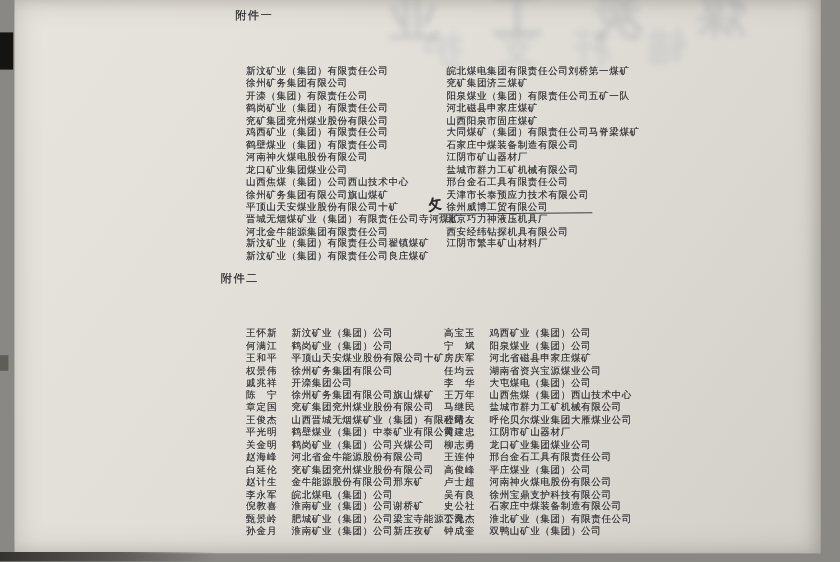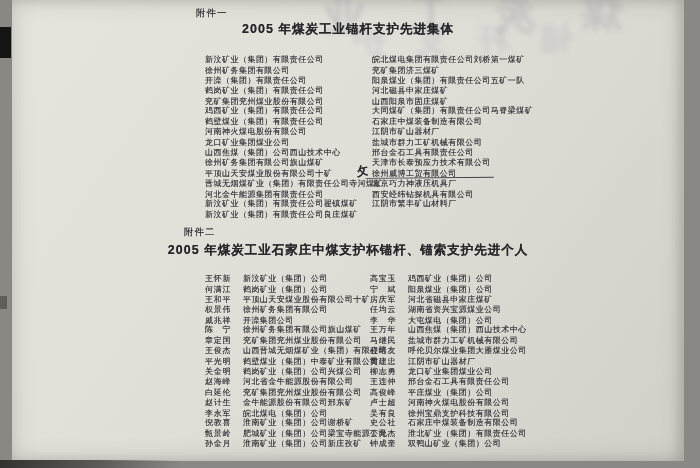--- a/index.html
+++ b/index.html
@@ -121,21 +121,20 @@
 <body>
 
 <div class="stage">
 
   <div class="paper">
 
     <div class="ghost ghost1">煤 炭 工 业</div>
     <div class="ghost ghost2">锚 杆 支 护</div>
 
     <div class="att-label att1">附件一</div>
-    <div class="doc-title title1">2005 年煤炭工业锚杆支护先进集体</div>
 
     <div class="list list1-left">
 
         <div class="row">
           <span>新汶矿业（集团）有限责任公司</span>
         </div>
 
         <div class="row">
           <span>徐州矿务集团有限公司</span>
         </div>
@@ -254,21 +253,20 @@
         <div class="row">
           <span>西安经纬钻探机具有限公司</span>
         </div>
 
         <div class="row">
           <span>江阴市繁丰矿山材料厂</span>
         </div>
       </div>
 
     <div class="att-label att2">附件二</div>
-    <div class="doc-title title2">2005 年煤炭工业石家庄中煤支护杯锚杆、锚索支护先进个人</div>
 
     <div class="list list2-left">
 
         <div class="row person">
           <span class="pname">王怀新</span>
           <span class="porg">新汶矿业（集团）公司</span>
         </div>
 
         <div class="row person">
           <span class="pname">何满江</span>

